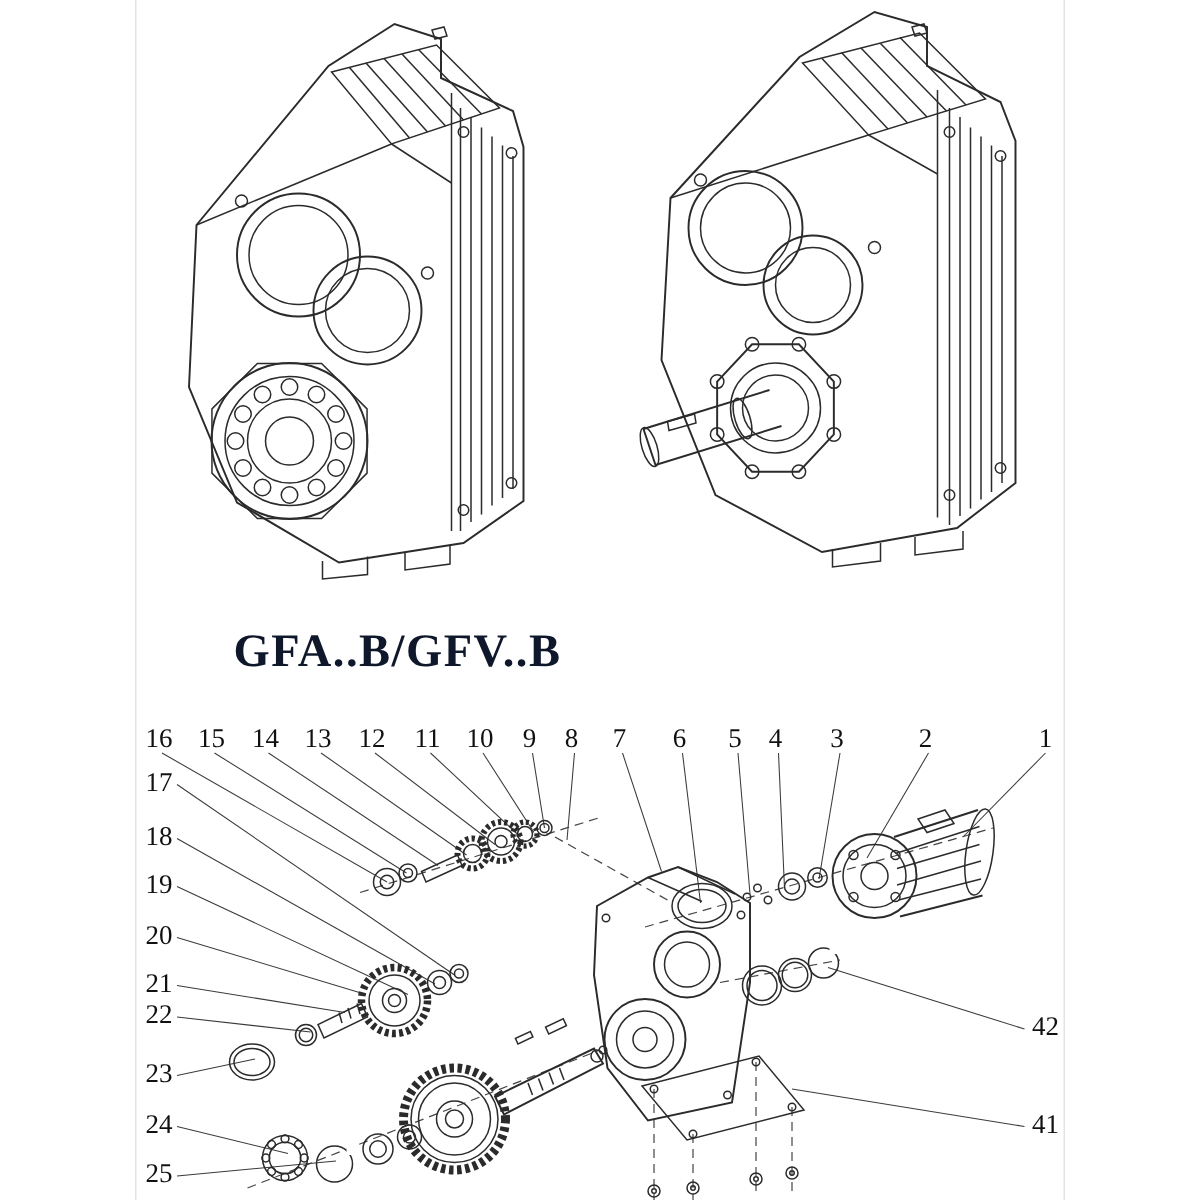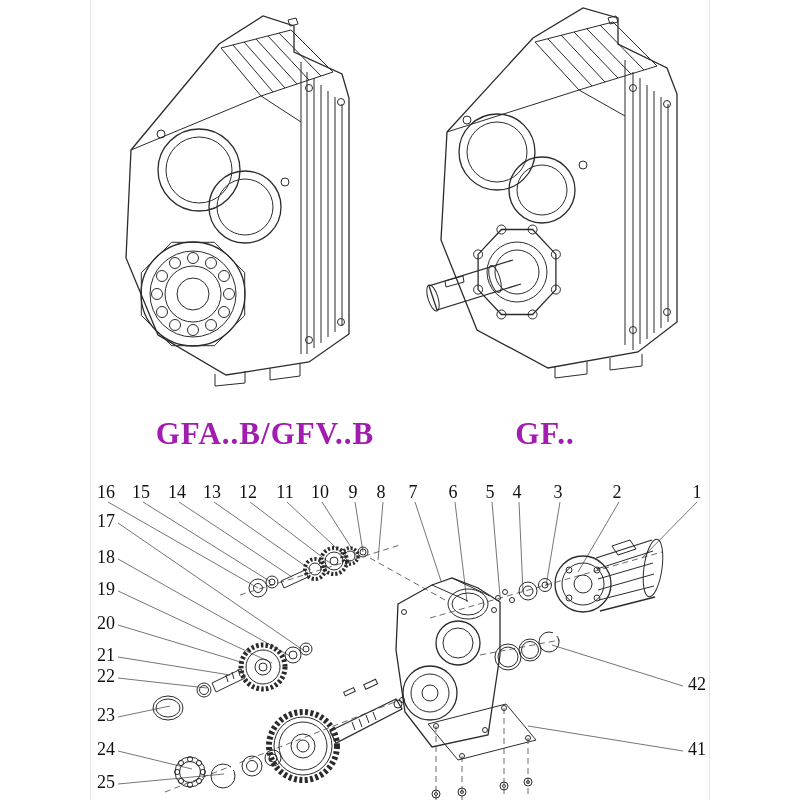--- a/index.html
+++ b/index.html
@@ -1,17 +1,17 @@
 <!DOCTYPE html>
 <html><head>
 <meta charset="utf-8">
 <style>
   html,body{margin:0;padding:0;background:#fff;}
   .page{position:relative;width:800px;height:800px;background:#ffffff;overflow:hidden;
-        font-family:"Liberation Serif", serif;color:#a21caf;}
+        font-family:"Liberation Serif", serif;color:#0f172a;}
   .page-edge{position:absolute;top:0;bottom:0;width:1px;background:#e4e4e4;}
   .edge-left{left:90px;}
   .edge-right{left:709px;}
   .fig{position:absolute;}
   .fig-left{left:95px;top:2px;width:280px;height:400px;}
   .fig-right{left:405px;top:0px;width:310px;height:400px;}
   .caption{position:absolute;top:416px;font-weight:bold;font-size:31px;letter-spacing:1px;
            text-align:center;white-space:nowrap;}
   .caption-left{left:115px;width:300px;}
   .caption-right{left:445px;width:200px;}
@@ -150,21 +150,20 @@
       <circle class="ln" cx="228" cy="330" r="3.5"></circle>
       <circle class="ln" cx="262" cy="312" r="3.5"></circle>
     </g>
     <g>
       <path class="ln" d="M 150,366 L 150,378 L 182,374 L 182,362"></path>
       <path class="ln" d="M 205,358 L 205,370 L 237,366 L 237,354"></path>
     </g>
   </svg>
 
   <div class="caption caption-left">GFA..B/GFV..B</div>
-  <div class="caption caption-right">GF..</div>
 
   <svg class="exploded" viewBox="0 470 800 330">
 
     <g>
       <path class="dash" d="M 240,595 L 400,545"></path>
       <path class="dash" d="M 370,558 L 445,600"></path>
       <path class="dash" d="M 430,618 L 662,552"></path>
       <path class="dash" d="M 480,655 L 560,640"></path>
       <path class="dash" d="M 165,792 L 400,700"></path>
       <path class="dash" d="M 436,726 L 436,800"></path>

